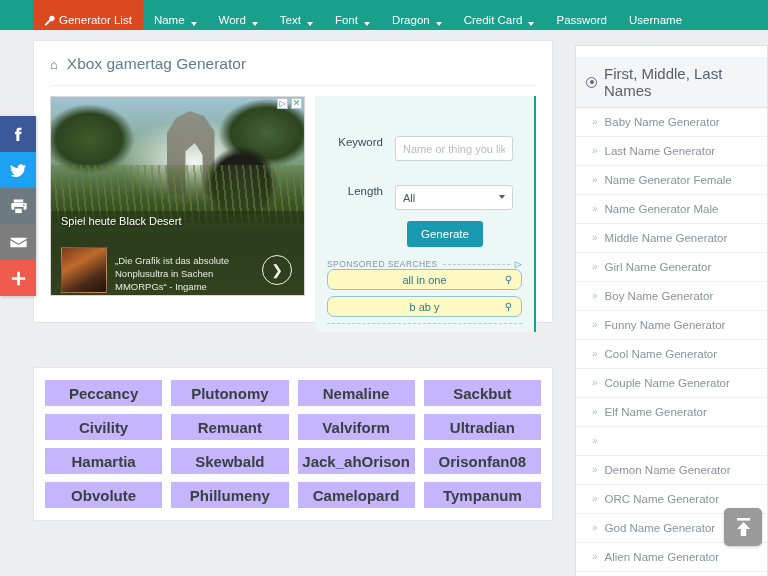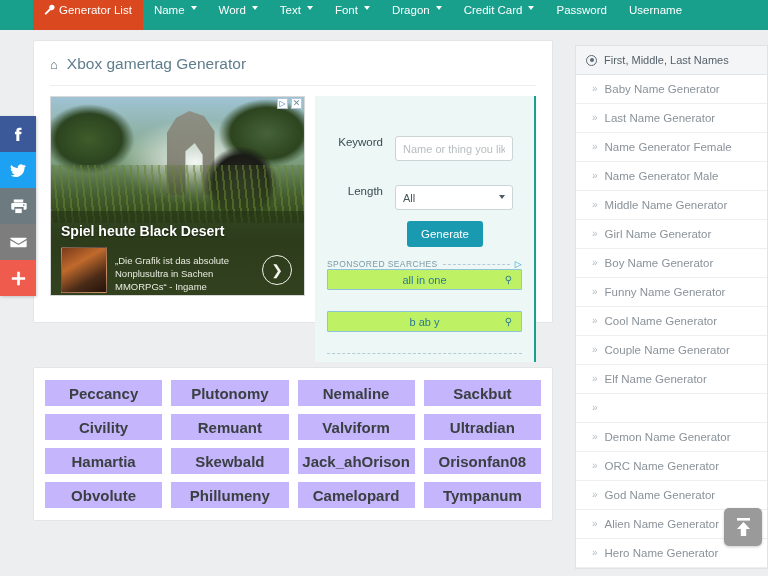--- a/index.html
+++ b/index.html
@@ -13,21 +13,21 @@
   
   .topnav {
     position: absolute; top: 0; left: 0;
     width: 768px; height: 30px;
     background: #18a08c;
     display: flex; align-items: stretch;
     z-index: 40;
   }
   .nav-spacer { width: 33px; flex: none; }
   .nav-item {
-    display: flex; align-items: flex-start; gap: 4px;
+    display: flex; align-items: flex-end; gap: 4px;
     padding: 4px 11px;
     color: #ffffff;
     font-size: 11.5px;
     white-space: nowrap;
     cursor: pointer;
   }
   .nav-item.active {
     background: #d9481f;
     font-weight: 400;
   }
@@ -119,22 +119,22 @@
     position: absolute; left: 0; right: 0; bottom: 72px; height: 58px;
     background:
       repeating-linear-gradient(84deg, rgba(104,132,52,.55) 0 2px, rgba(40,62,22,0) 2px 7px),
       linear-gradient(180deg, rgba(74,102,38,.2) 0%, #33491c 100%);
   }
   .ad-dark {
     position: absolute; left: 0; right: 0; bottom: 0; height: 84px;
     background: linear-gradient(180deg, rgba(32,46,18,.55) 0%, #2d3d1c 40%, #32421f 100%);
   }
   .ad-head {
-    position: absolute; left: 10px; bottom: 56px;
-    color: #ffffff; font-size: 14px; font-weight: bold;
+    position: absolute; left: 10px; bottom: 68px;
+    color: #ffffff; font-size: 11px; font-weight: normal;
     text-shadow: 0 1px 2px rgba(0,0,0,.55);
   }
   .ad-thumb {
     position: absolute; left: 10px; bottom: 2px; width: 46px; height: 46px;
     background: linear-gradient(150deg, #7a3a1c 0%, #c06a2c 35%, #4a2b18 70%, #241309 100%);
     border: 1px solid rgba(255,255,255,.25);
   }
   .ad-body {
     position: absolute; left: 64px; bottom: 2px; width: 130px;
     color: #e8eade; font-size: 9.5px; line-height: 13px;
@@ -213,23 +213,23 @@
   .sp-head {
     display: flex; align-items: center; gap: 5px;
     font-size: 8.5px; color: #7d9aa6; letter-spacing: .4px;
     margin-bottom: 0;
   }
   .sp-line { flex: 1; border-top: 1px dashed #b3cdd6; }
   .sp-tri { color: #2b9fd4; font-size: 9px; }
   .sp-pill {
     display: flex; align-items: center; justify-content: center;
     position: relative;
-    height: 21px; margin-bottom: 21px;
-    border: 1px solid #8fc4d8; border-radius: 1px;
-    background: #bef264;
+    height: 21px; margin-bottom: 6px;
+    border: 1px solid #8fc4d8; border-radius: 7px;
+    background: #fef9c3;
     font-size: 11px; color: #2c7a91;
     cursor: pointer;
   }
   .sp-pill .mag {
     position: absolute; right: 9px; top: 4px;
     color: #2c7a91; font-size: 10px;
   }
   .sp-foot { border-top: 1px dashed #b3cdd6; margin-top: 2px; }
 
   
@@ -255,22 +255,23 @@
     position: absolute; right: 0; top: 45px;
     width: 193px;
     background: #ffffff;
     border: 1px solid #e0e2e4;
   }
   .sb-head {
     display: flex; align-items: center; gap: 7px;
     padding: 8px 10px;
     background: #f4f5f6;
     border-bottom: 1px solid #e2e4e6;
-    font-size: 11px; color: #55616a;
-    cursor: pointer;
+    font-size: 15px; color: #55616a;
+    cursor: pointer;
+    margin-top: 11px;
   }
   .sb-target {
     width: 11px; height: 11px; border-radius: 50%;
     border: 1.4px solid #5d6a72;
     position: relative; flex: none;
   }
   .sb-target::after {
     content: ""; position: absolute;
     left: 2.5px; top: 2.5px; width: 4px; height: 4px;
     border-radius: 50%; background: #5d6a72;

